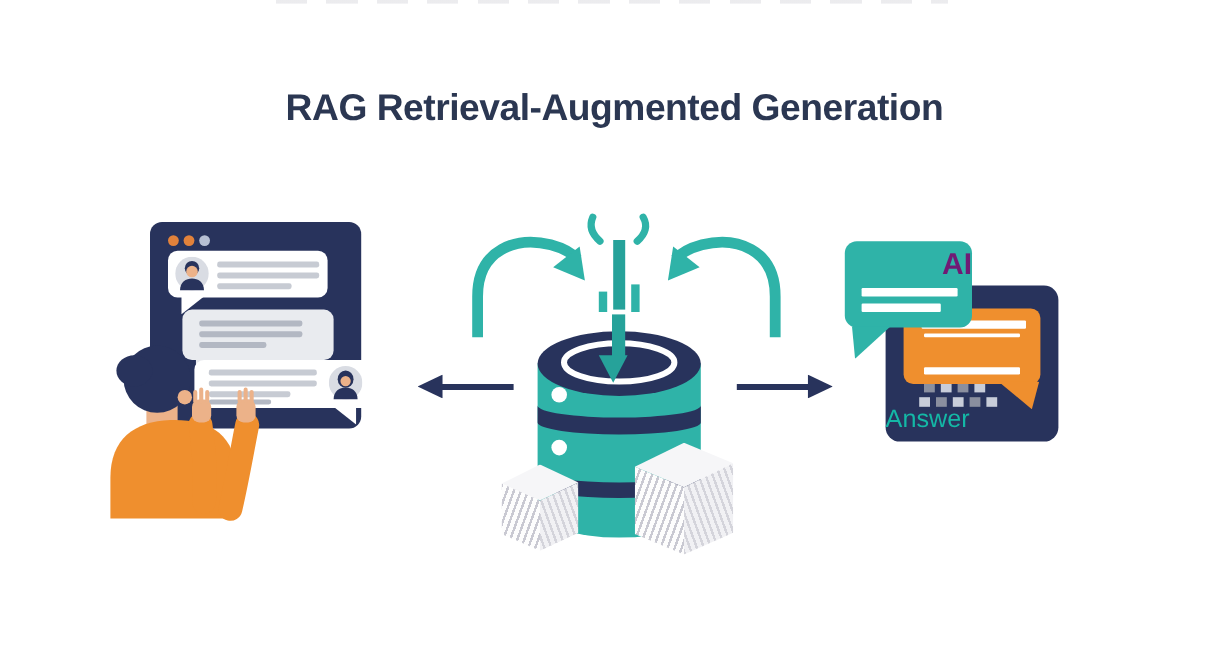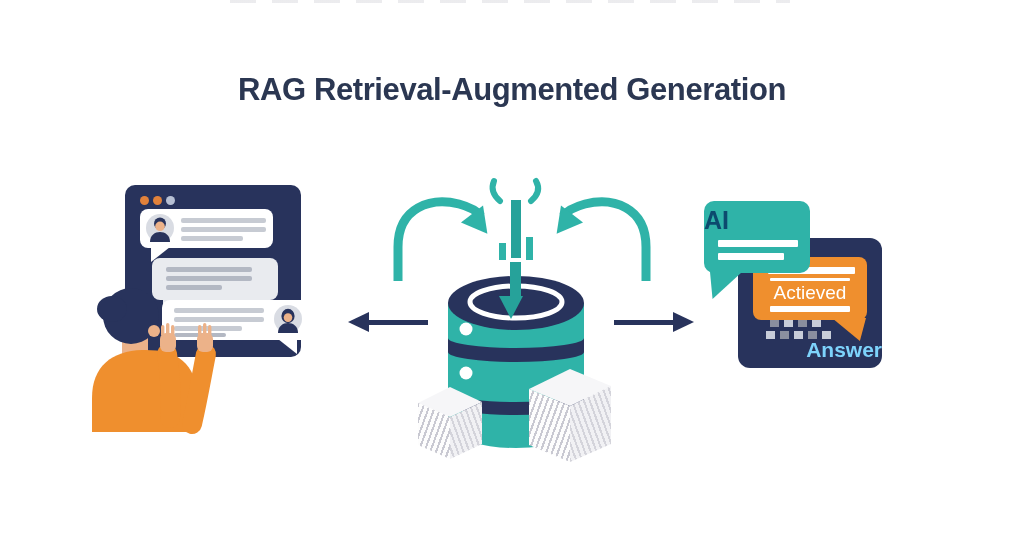--- a/index.html
+++ b/index.html
@@ -55,38 +55,38 @@
   .s-teal6{stroke:var(--teal);stroke-width:6;fill:none;stroke-linecap:round}
   .s-orange{stroke:var(--orange);stroke-width:20;fill:none;stroke-linecap:round}
 
   
   .stack{position:absolute}
   .face{position:absolute;inset:0}
 
   
   .ai-bubble{position:absolute;left:704px;top:201px;width:106px;height:72px;
              background:var(--teal);border-radius:10px}
-  .ai-label{position:absolute;left:0;right:0;top:5px;text-align:left;color:#0c4a6e;
+  .ai-label{position:absolute;left:0;right:0;top:5px;text-align:right;color:#701a75;
             font-size:25px;font-weight:700}
   .wbar{position:absolute;background:#fff;border-radius:1px}
   .teal-tail{position:absolute;left:6px;top:100%;margin-top:-1px;width:32px;height:27px;
              background:var(--teal);clip-path:polygon(0 0,100% 0,8% 100%)}
   .answer-card{position:absolute;left:738px;top:238px;width:144px;height:130px;
                background:var(--navy);border-radius:12px}
   .achieved-bubble{position:absolute;left:15px;top:19px;width:114px;height:63px;
                    background:var(--orange);border-radius:8px}
   .achieved-label{position:absolute;left:0;right:0;top:25px;text-align:center;color:#fff;
                   font-size:19px;font-weight:500}
   .orange-tail{position:absolute;left:94px;top:80px;width:34px;height:23px;
                background:var(--orange);clip-path:polygon(0 0,100% 0,82% 100%)}
   .pxrow{position:absolute;left:0;top:0}
   .px{position:absolute;width:9px}
   .px.pl{background:var(--px_light)} .px.pd{background:var(--px_dark)}
-  .answer-label{position:absolute;left:0;right:0;top:100px;text-align:right;color:#7dd3fc;
-                font-size:21px;font-weight:700}
+  .answer-label{position:absolute;left:0;right:0;top:100px;text-align:left;color:#14b8a6;
+                font-size:21px;font-weight:400}
 </style>
 </head>
 <body>
 
 <div class="canvas">
 
   <div class="top-smudge"></div>
 
   <h1 class="title">RAG Retrieval-Augmented Generation</h1>
 
@@ -200,21 +200,20 @@
                 background:repeating-linear-gradient(110deg,#fdfdfd 0 3.5px,var(--paper_stripe) 3.5px 5.5px)"></div>
     <div class="face" style="clip-path:polygon(44px 40px,85px 20px,85px 78px,44px 96px);
                 background:repeating-linear-gradient(70deg,#f1f1f4 0 3.5px,#d4d4db 3.5px 5.5px)"></div>
   </div>
 
 
   <div class="answer-card">
     <div class="achieved-bubble">
       <div class="wbar" style="left:15px;top:10px;width:87px;height:7px"></div>
       <div class="wbar" style="left:17px;top:21px;width:80px;height:3px"></div>
-      <div class="achieved-label">Actieved</div>
       <div class="wbar" style="left:17px;top:49px;width:80px;height:6px"></div>
     </div>
     <div class="orange-tail"></div>
     <div class="pxrow">
       <span class="px pd" style="left:32px;top:82px;height:7px"></span>
       <span class="px pl" style="left:46px;top:82px;height:7px"></span>
       <span class="px pd" style="left:60px;top:82px;height:7px"></span>
       <span class="px pl" style="left:74px;top:82px;height:7px"></span>
       <span class="px pl" style="left:28px;top:93px;height:8px"></span>
       <span class="px pd" style="left:42px;top:93px;height:8px"></span>

